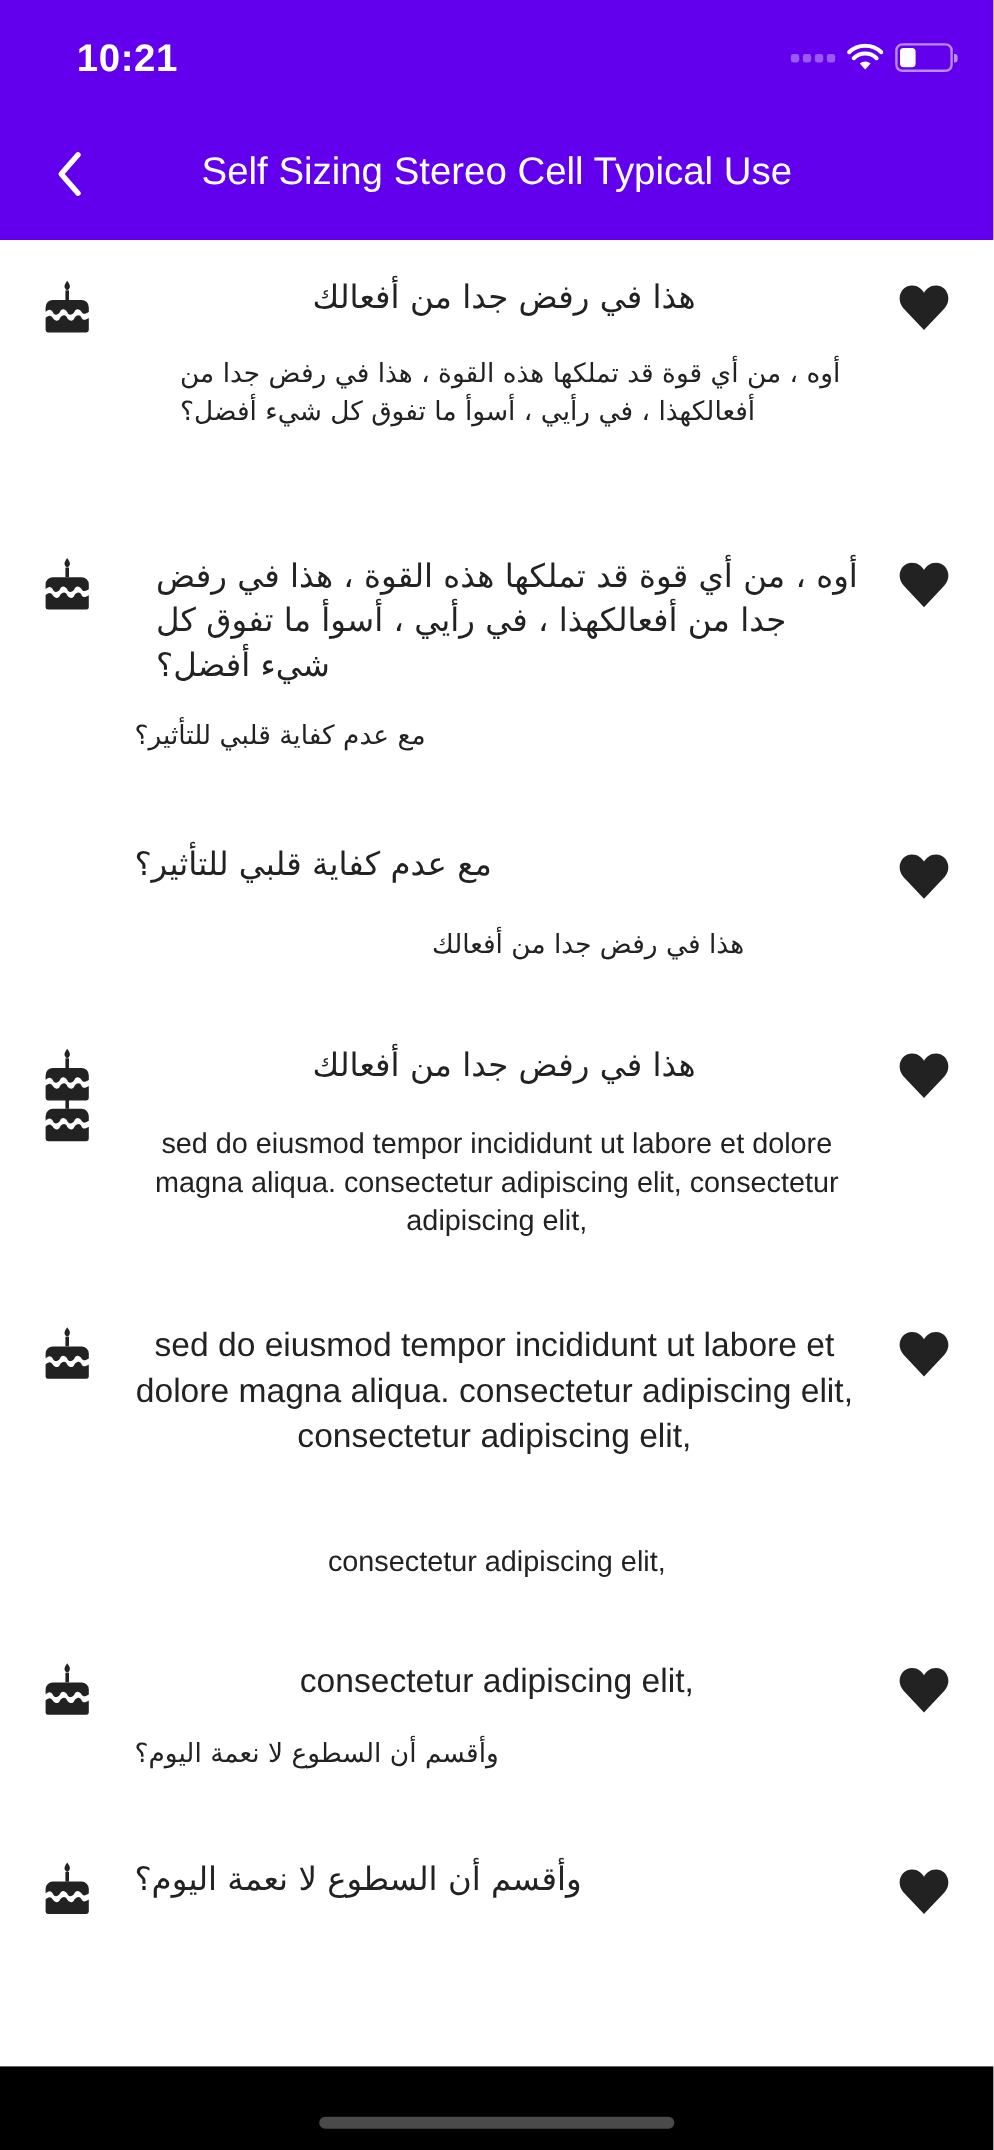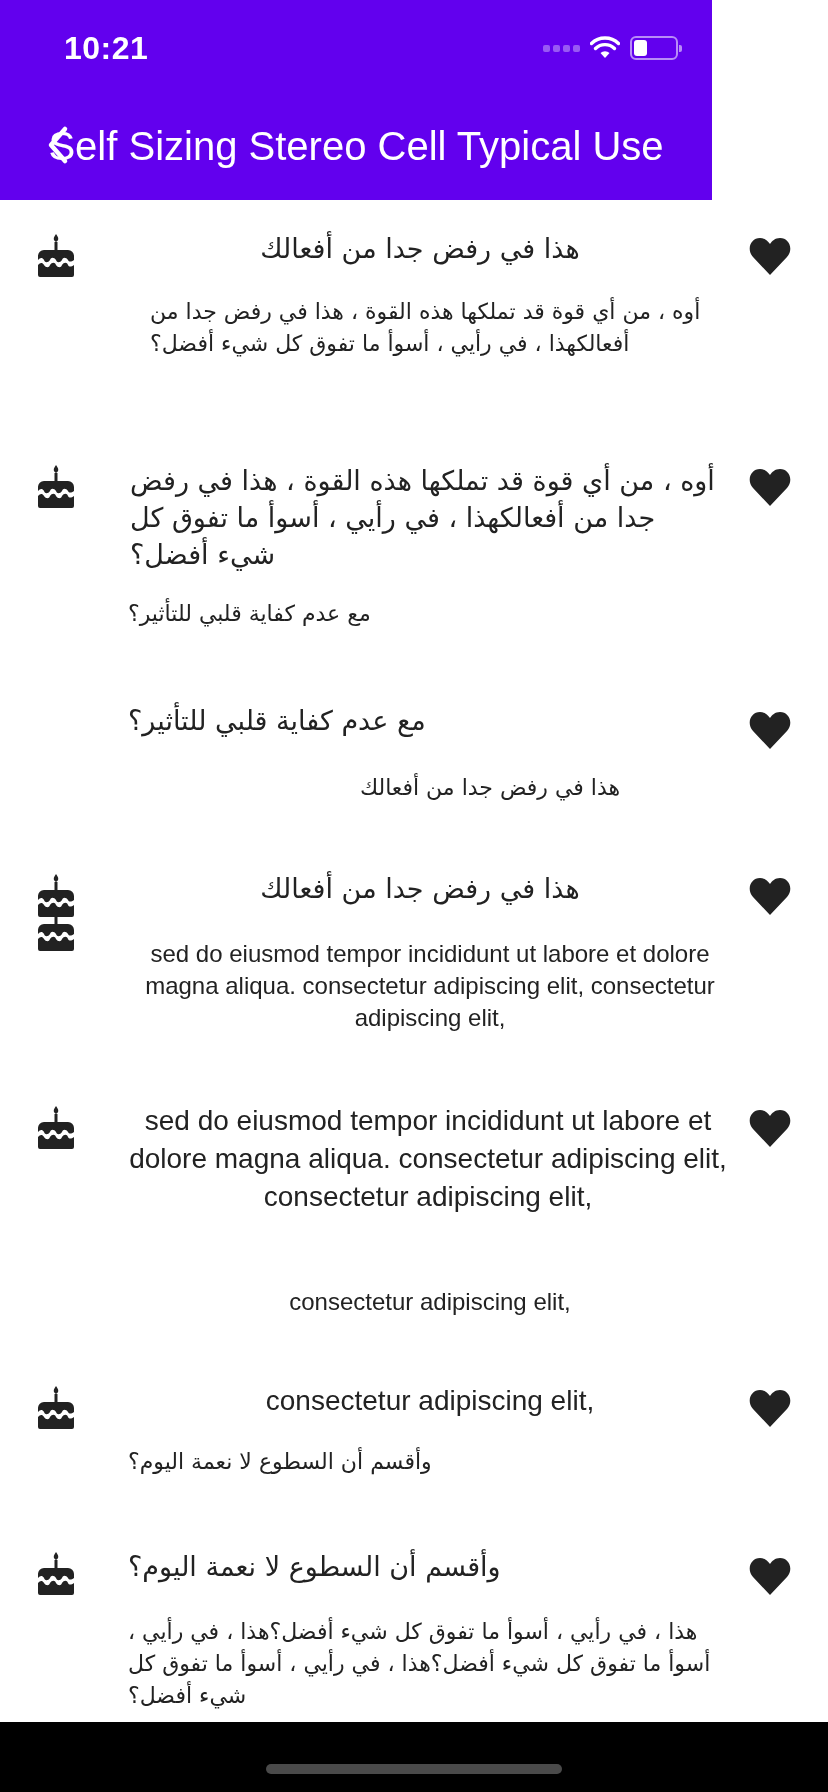--- a/index.html
+++ b/index.html
@@ -1,35 +1,35 @@
 <!DOCTYPE html>
 <html><head>
 <meta charset="utf-8">
 <style>
   * { box-sizing: border-box; margin: 0; padding: 0; }
   html, body { width: 828px; height: 1792px; overflow: hidden; background: #ffffff; }
   body { font-family: "Liberation Sans", "DejaVu Sans", sans-serif; color: #222222; position: relative; }
 
-  .header { position: absolute; left: 0; top: 0; width: 712px; height: 200px; background: #6200EE; color: #fff; }
+  .header { position: absolute; left: 0; top: 0; width: 828px; height: 200px; background: #6200EE; color: #fff; }
   .status-time { position: absolute; left: 64px; top: 30px; font-size: 32px; font-weight: 600; letter-spacing: 0.5px; }
   .status-right { position: absolute; right: 34px; top: 36px; display: flex; align-items: center; gap: 10px; }
   .signal { display: flex; gap: 3px; align-items: center; }
   .signal span { width: 7px; height: 7px; border-radius: 2px; background: rgba(255,255,255,0.35); display: inline-block; }
   .battery { width: 48px; height: 24px; border: 2px solid rgba(255,255,255,0.55); border-radius: 6px; position: relative; padding: 2px; }
   .battery .level { width: 13px; height: 100%; background: #fff; border-radius: 3px; }
   .battery::after { content: ""; position: absolute; right: -6px; top: 7px; width: 3px; height: 7px; background: rgba(255,255,255,0.55); border-radius: 0 2px 2px 0; }
 
   .back-btn { position: absolute; left: 38px; top: 122px; width: 40px; height: 46px; display: flex; align-items: center; justify-content: center; cursor: pointer; }
-  .nav-title { position: absolute; left: 0; right: 0; top: 124px; text-align: center; font-size: 40px; font-weight: 400; }
+  .nav-title { position: absolute; left: 0; right: 0; top: 124px; text-align: center; font-size: 32px; font-weight: 400; }
 
   .list { position: absolute; left: 0; top: 200px; width: 828px; }
   .cell { position: absolute; left: 0; width: 828px; }
   .cake { position: absolute; left: 36px; width: 40px; height: 46px; }
   .heart { position: absolute; left: 748px; width: 44px; height: 40px; }
-  .txt { position: absolute; left: 128px; width: 604px; }
+  .txt { position: absolute; left: 112px; width: 604px; }
   .rtl { direction: rtl; text-align: left; font-family: "DejaVu Sans", sans-serif; }
   .ltr { direction: ltr; text-align: center; }
   .big { font-size: 28px; line-height: 38px; }
   .small { font-size: 24px; line-height: 32px; }
   .rtl.big { font-size: 27px; line-height: 37px; }
   .rtl.small { font-size: 22px; line-height: 32px; }
   .center-rtl { text-align: center; }
 
   .home-bar-area { position: absolute; left: 0; top: 1722px; width: 828px; height: 70px; background: #000; }
   .home-indicator { position: absolute; left: 266px; top: 1764px; width: 296px; height: 10px; border-radius: 5px; background: #4a4a4a; }
@@ -188,21 +188,20 @@
   <div class="cell" style="top:1536px;height:186px;">
     <svg class="cake" style="top:14px;" viewBox="0 0 40 46">
         <g fill="#222">
           <path d="M20 2 c-3 4 -3 6 0 8 c3 -2 3 -4 0 -8z"></path>
           <rect x="18.5" y="10" width="3" height="8"></rect>
           <path d="M2 24 a6 6 0 0 1 6 -6 h24 a6 6 0 0 1 6 6 v4 c-3 2 -5 2 -6 0 c-2 -3 -5 -3 -6 0 c-2 3 -5 3 -6 0 c-2 -3 -5 -3 -6 0 c-2 3 -5 3 -6 0 c-2 -3 -4 -2 -6 0z"></path>
           <path d="M2 33 c2 -2 4 -3 6 0 c2 3 5 3 6 0 c2 -3 5 -3 6 0 c2 3 5 3 6 0 c2 -3 5 -3 6 0 c1 2 3 2 6 0 v10 a2 2 0 0 1 -2 2 h-32 a2 2 0 0 1 -2 -2z"></path>
         </g>
       </svg>
     <div class="txt rtl big" style="top:12px;">وأقسم أن السطوع لا نعمة اليوم؟</div>
-    <div class="txt rtl small" style="top:80px;">هذا ، في رأيي ، أسوأ ما تفوق كل شيء أفضل؟هذا ، في رأيي ، أسوأ ما تفوق كل شيء أفضل؟هذا ، في رأيي ، أسوأ ما تفوق كل شيء أفضل؟</div>
     <svg class="heart" style="top:20px;" viewBox="0 0 44 40">
         <path d="M22 39 L5 21 C-2 13 3 2 12 2 C17 2 20 5 22 8 C24 5 27 2 32 2 C41 2 46 13 39 21 Z" fill="#222"></path>
       </svg>
   </div>
 </div>
 
 <div class="home-bar-area"></div>
 <div class="home-indicator"></div>
 
 </body></html>

